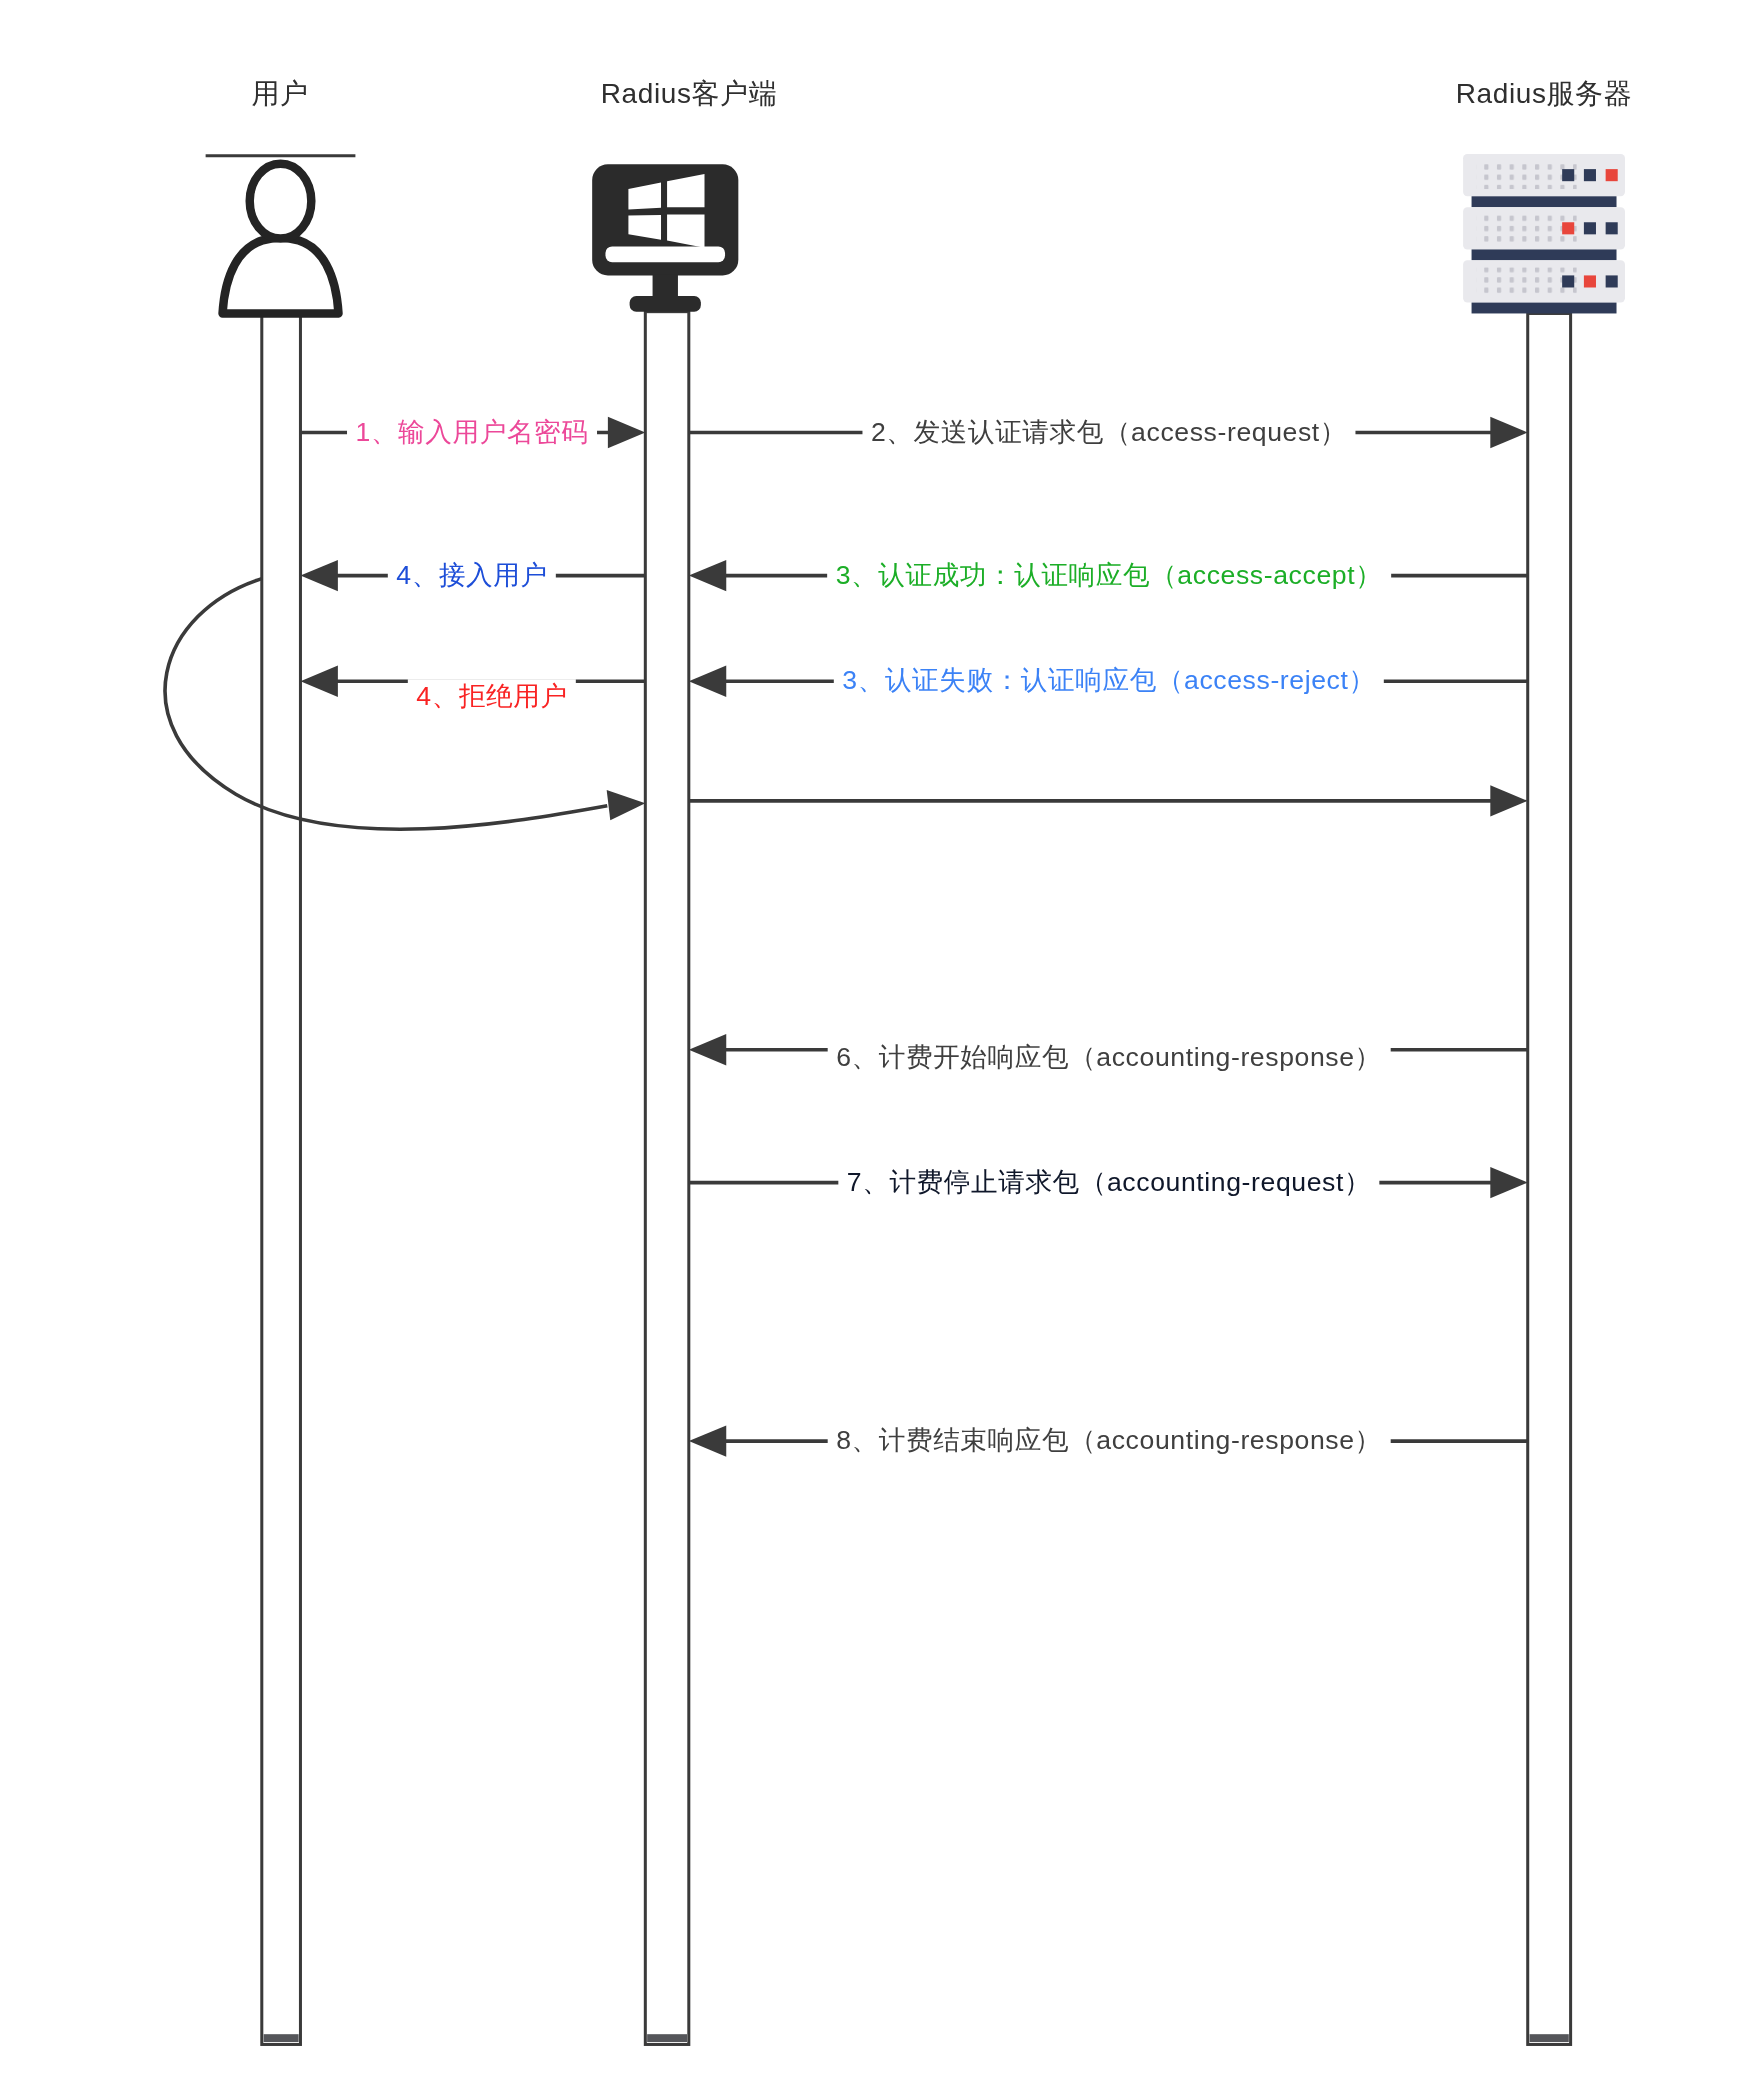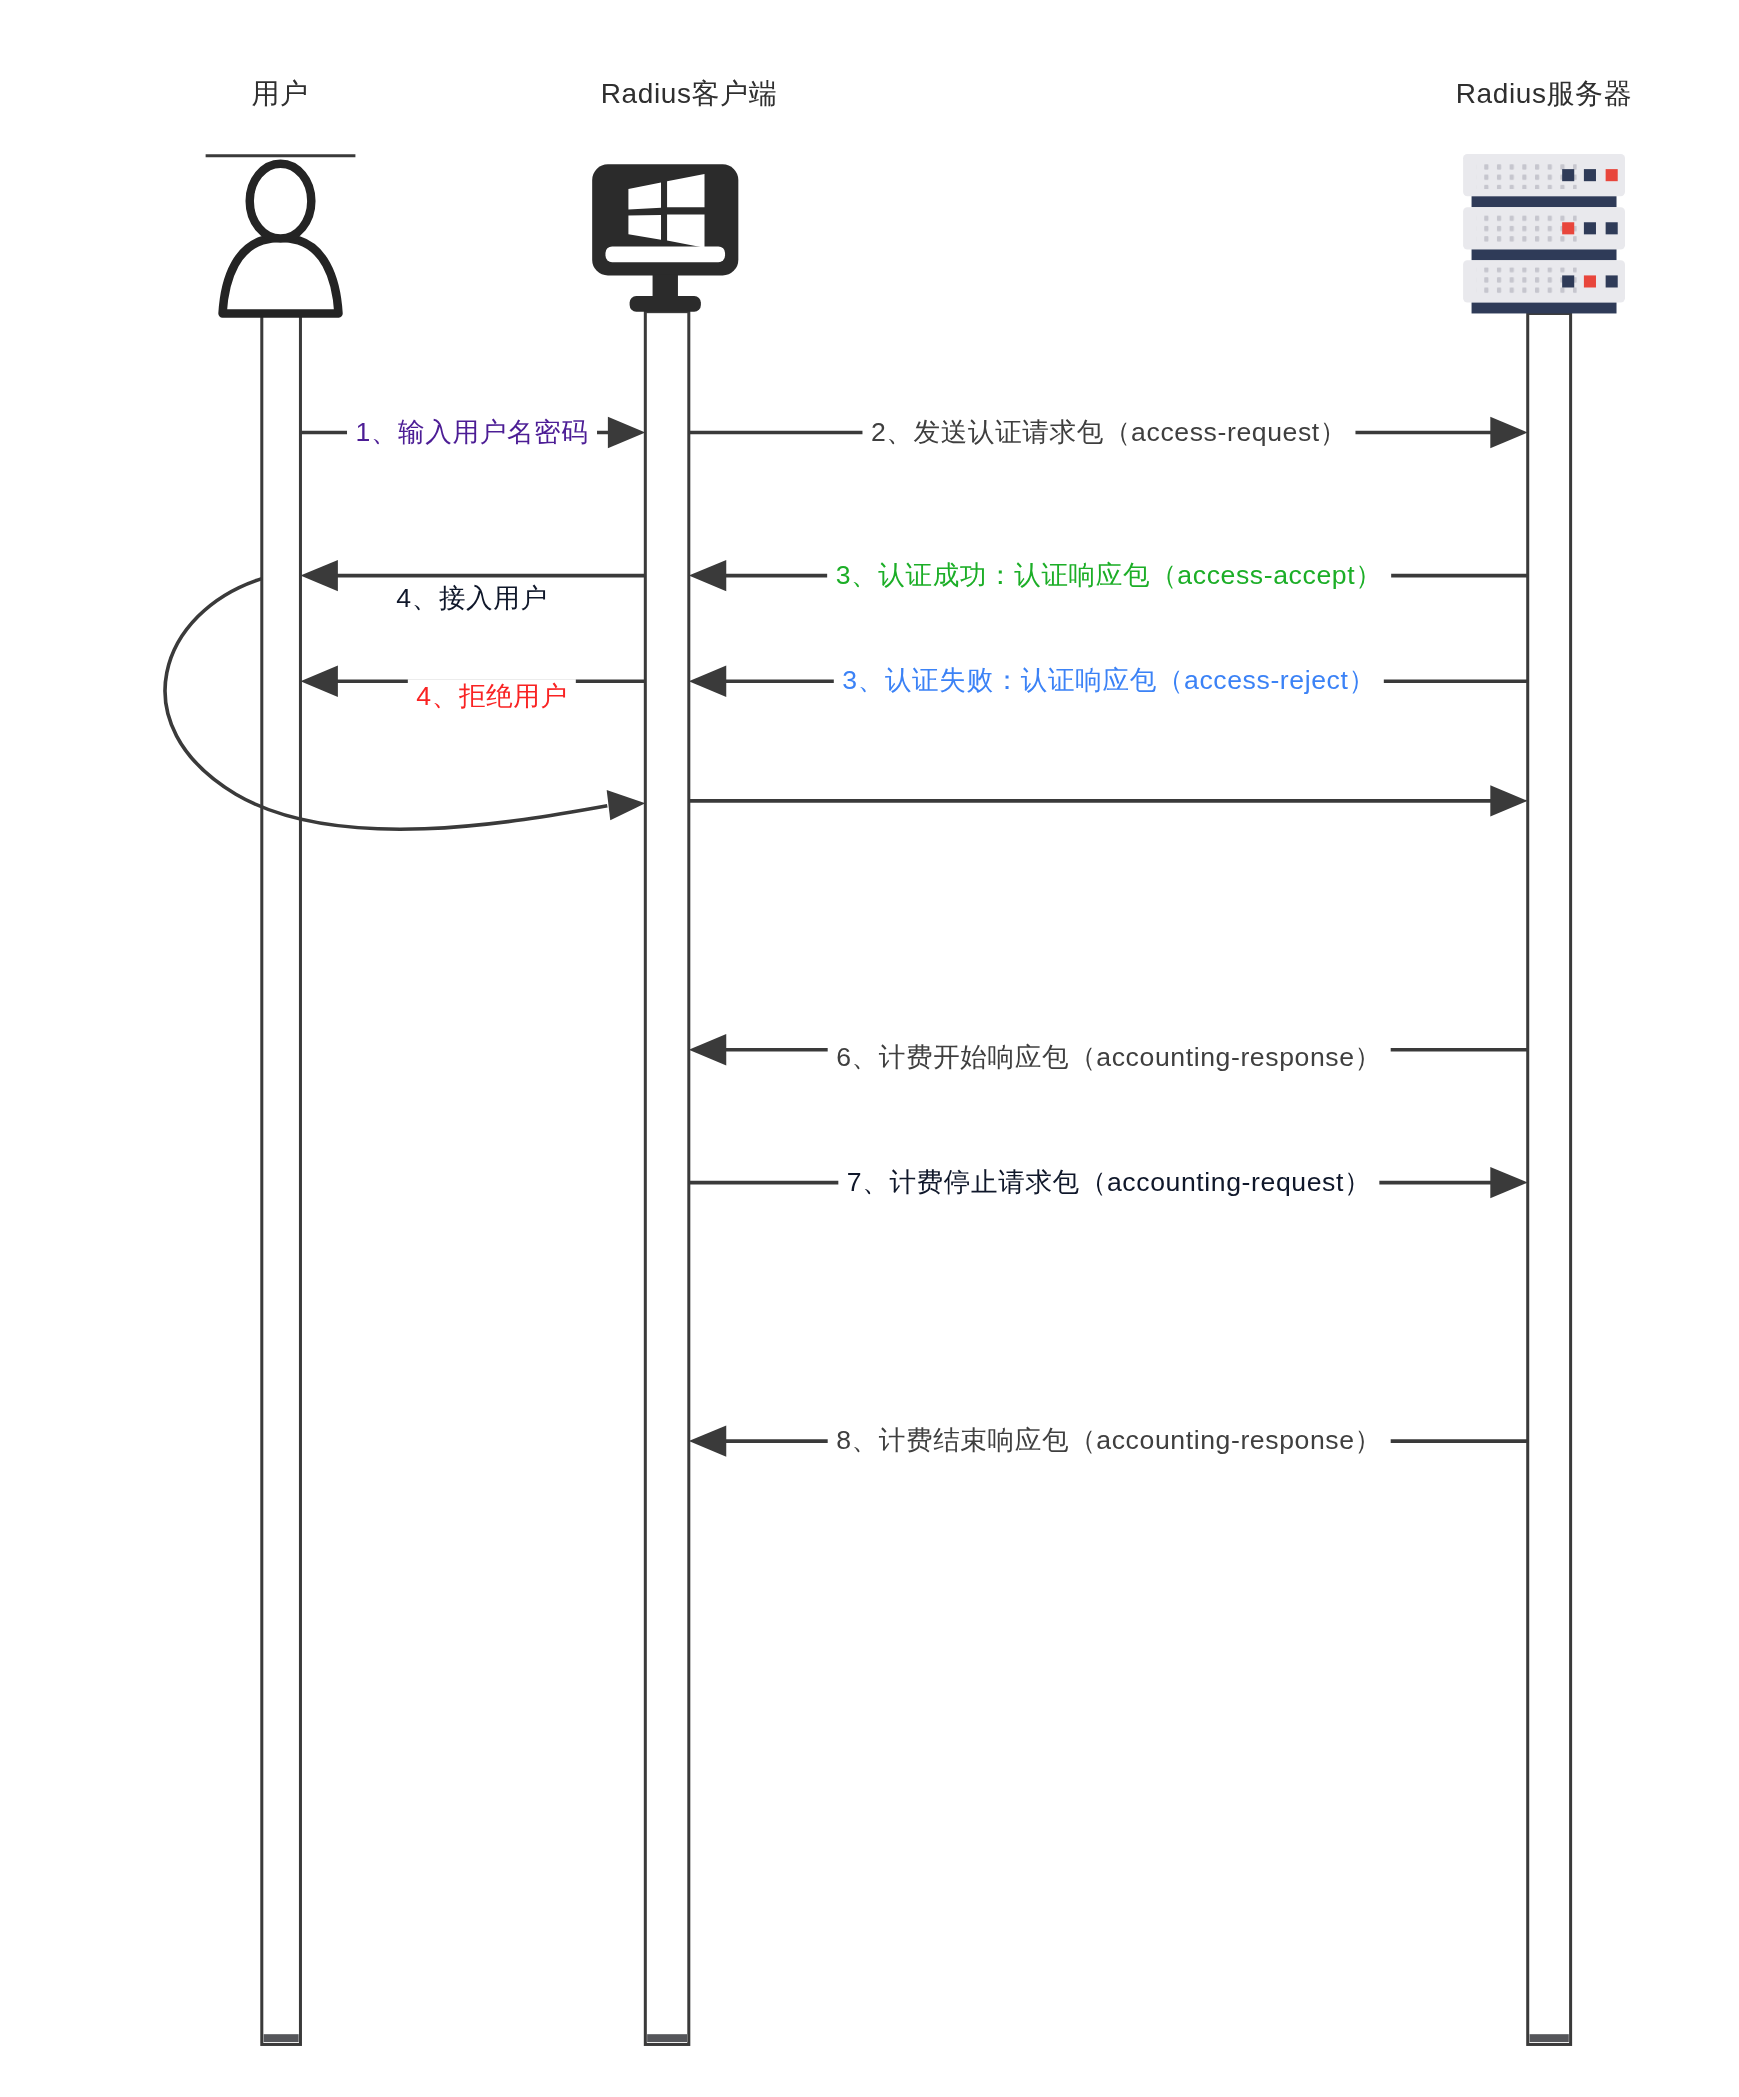--- a/index.html
+++ b/index.html
@@ -154,24 +154,24 @@
     <g>
       <line x1="2529" y1="2386" x2="1200" y2="2386" stroke="#3a3a3a" stroke-width="6"></line>
       <polygon points="1140,2386 1202,2360 1202,2412" fill="#3a3a3a"></polygon>
     </g>
   </svg>
 
   <div class="hdr" style="left:280px;top:94px;">用户</div>
   <div class="hdr" style="left:667px;top:94px;margin-left:22px;">Radius客户端</div>
   <div class="hdr" style="left:1544px;top:94px;">Radius服务器</div>
 
-  <div class="lbl" style="left: 472px; top: 433px; color: #4c1d95;">1、输入用户名密码</div>
+  <div class="lbl" style="left: 472px; top: 433px; color: #ec4899;">1、输入用户名密码</div>
   <div class="lbl" style="left: 1109px; top: 433px; color: rgb(63, 63, 63);">2、发送认证请求包（access-request）</div>
   <div class="lbl" style="left: 1109px; top: 576px; color: rgb(28, 174, 39);">3、认证成功：认证响应包（access-accept）</div>
-  <div class="lbl" style="left: 472px; top: 599px; color: #0f172a;">4、接入用户</div>
+  <div class="lbl" style="left: 472px; top: 576px; color: #1d4ed8;">4、接入用户</div>
   <div class="lbl" style="left: 1109px; top: 681px; color: #3b82f6;">3、认证失败：认证响应包（access-reject）</div>
   <div class="lbl" style="left: 492px; top: 681px; color: rgb(249, 35, 35); margin-top: 16px;">4、拒绝用户</div>
   <div class="lbl" style="left: 1109px; top: 1050px; color: rgb(63, 63, 63); margin-top: 8px;">6、计费开始响应包（accounting-response）</div>
   <div class="lbl" style="left: 1109px; top: 1183px; color: #0f172a;">7、计费停止请求包（accounting-request）</div>
   <div class="lbl" style="left: 1109px; top: 1441px; color: rgb(63, 63, 63);">8、计费结束响应包（accounting-response）</div>
 
 </div>
 
 
 </body></html>

